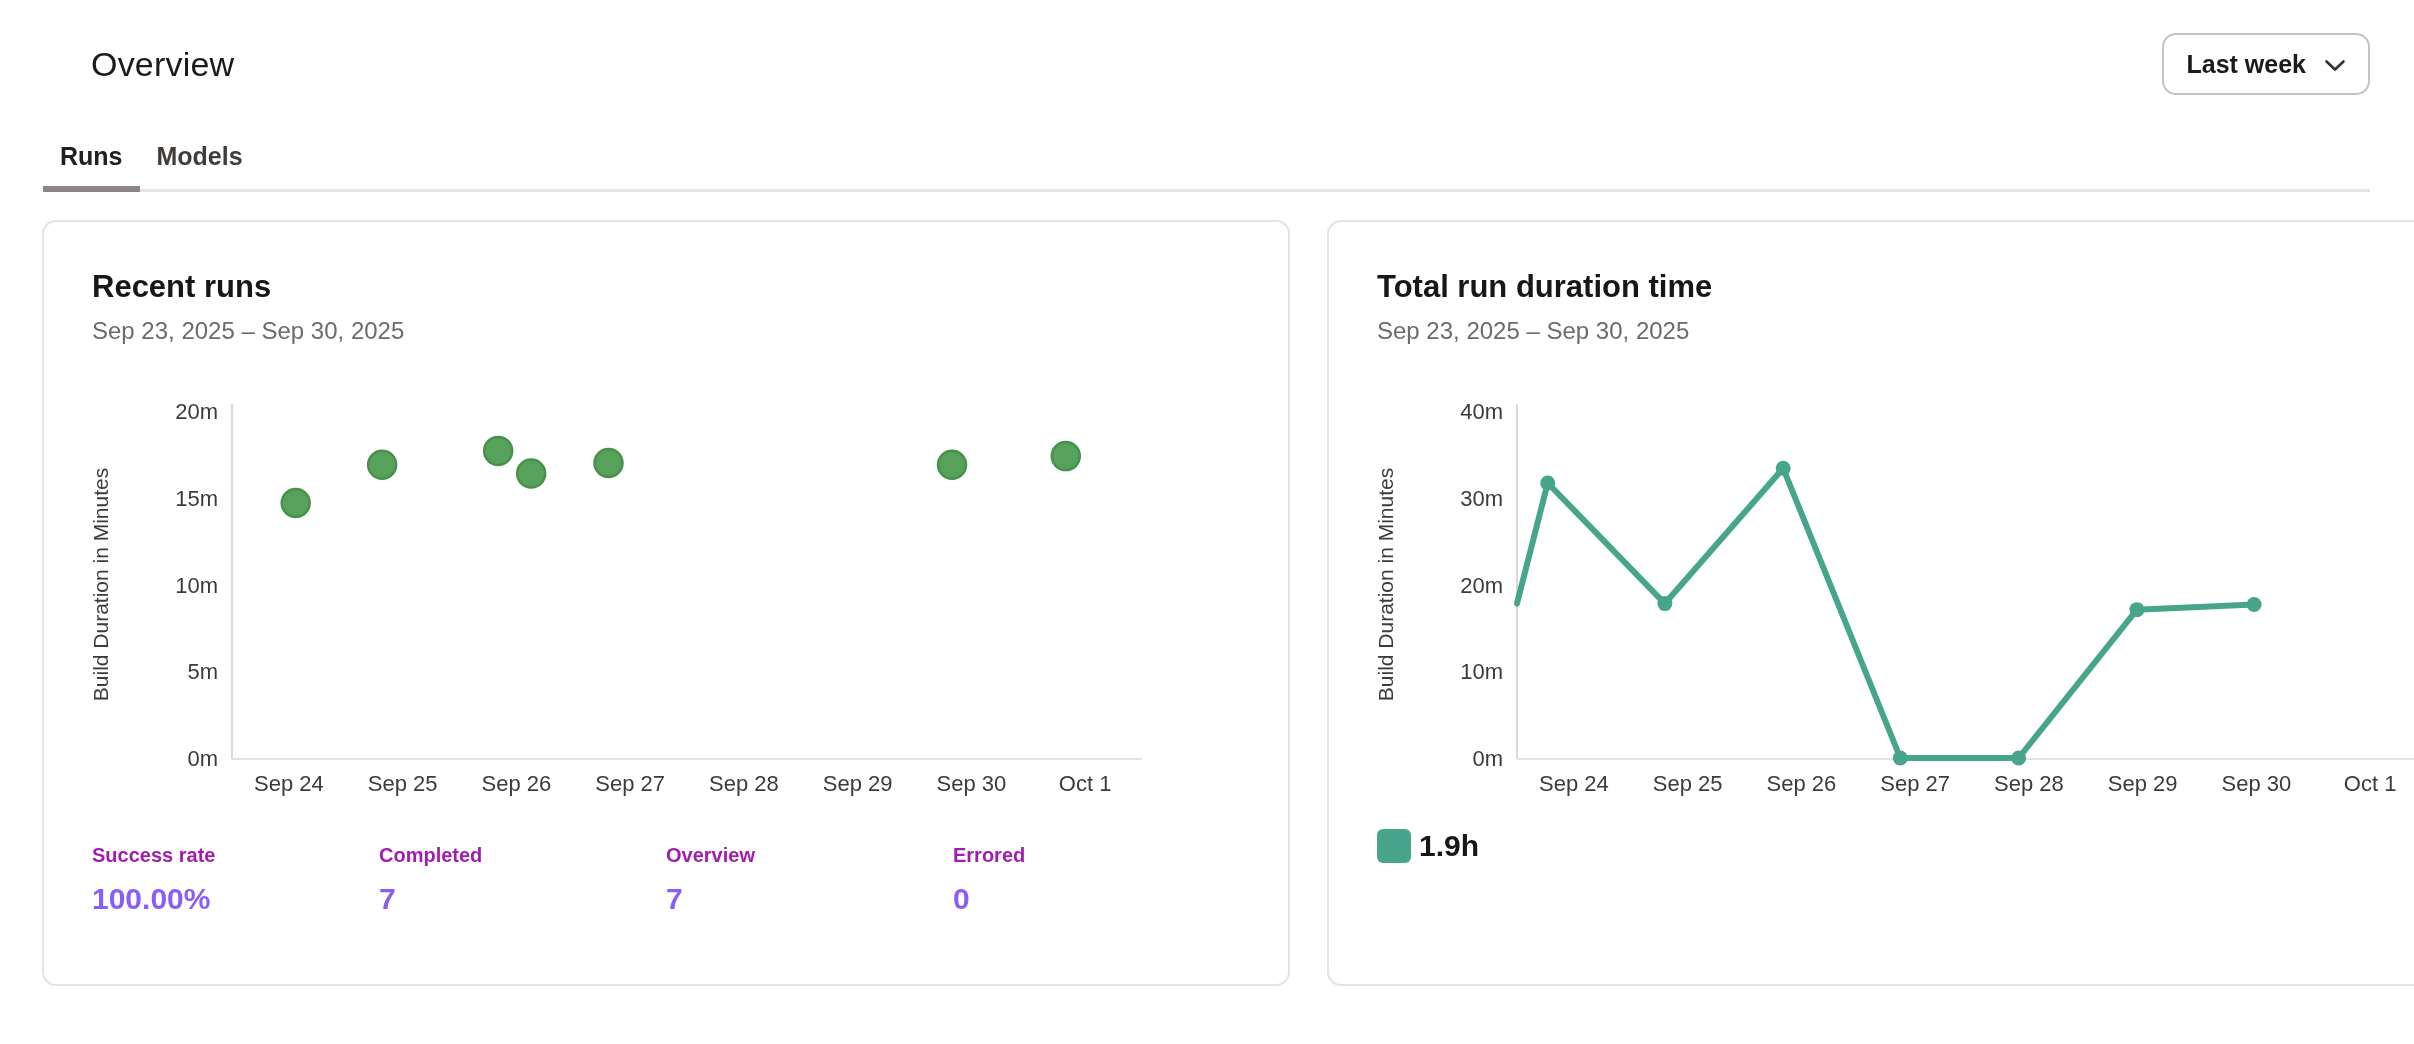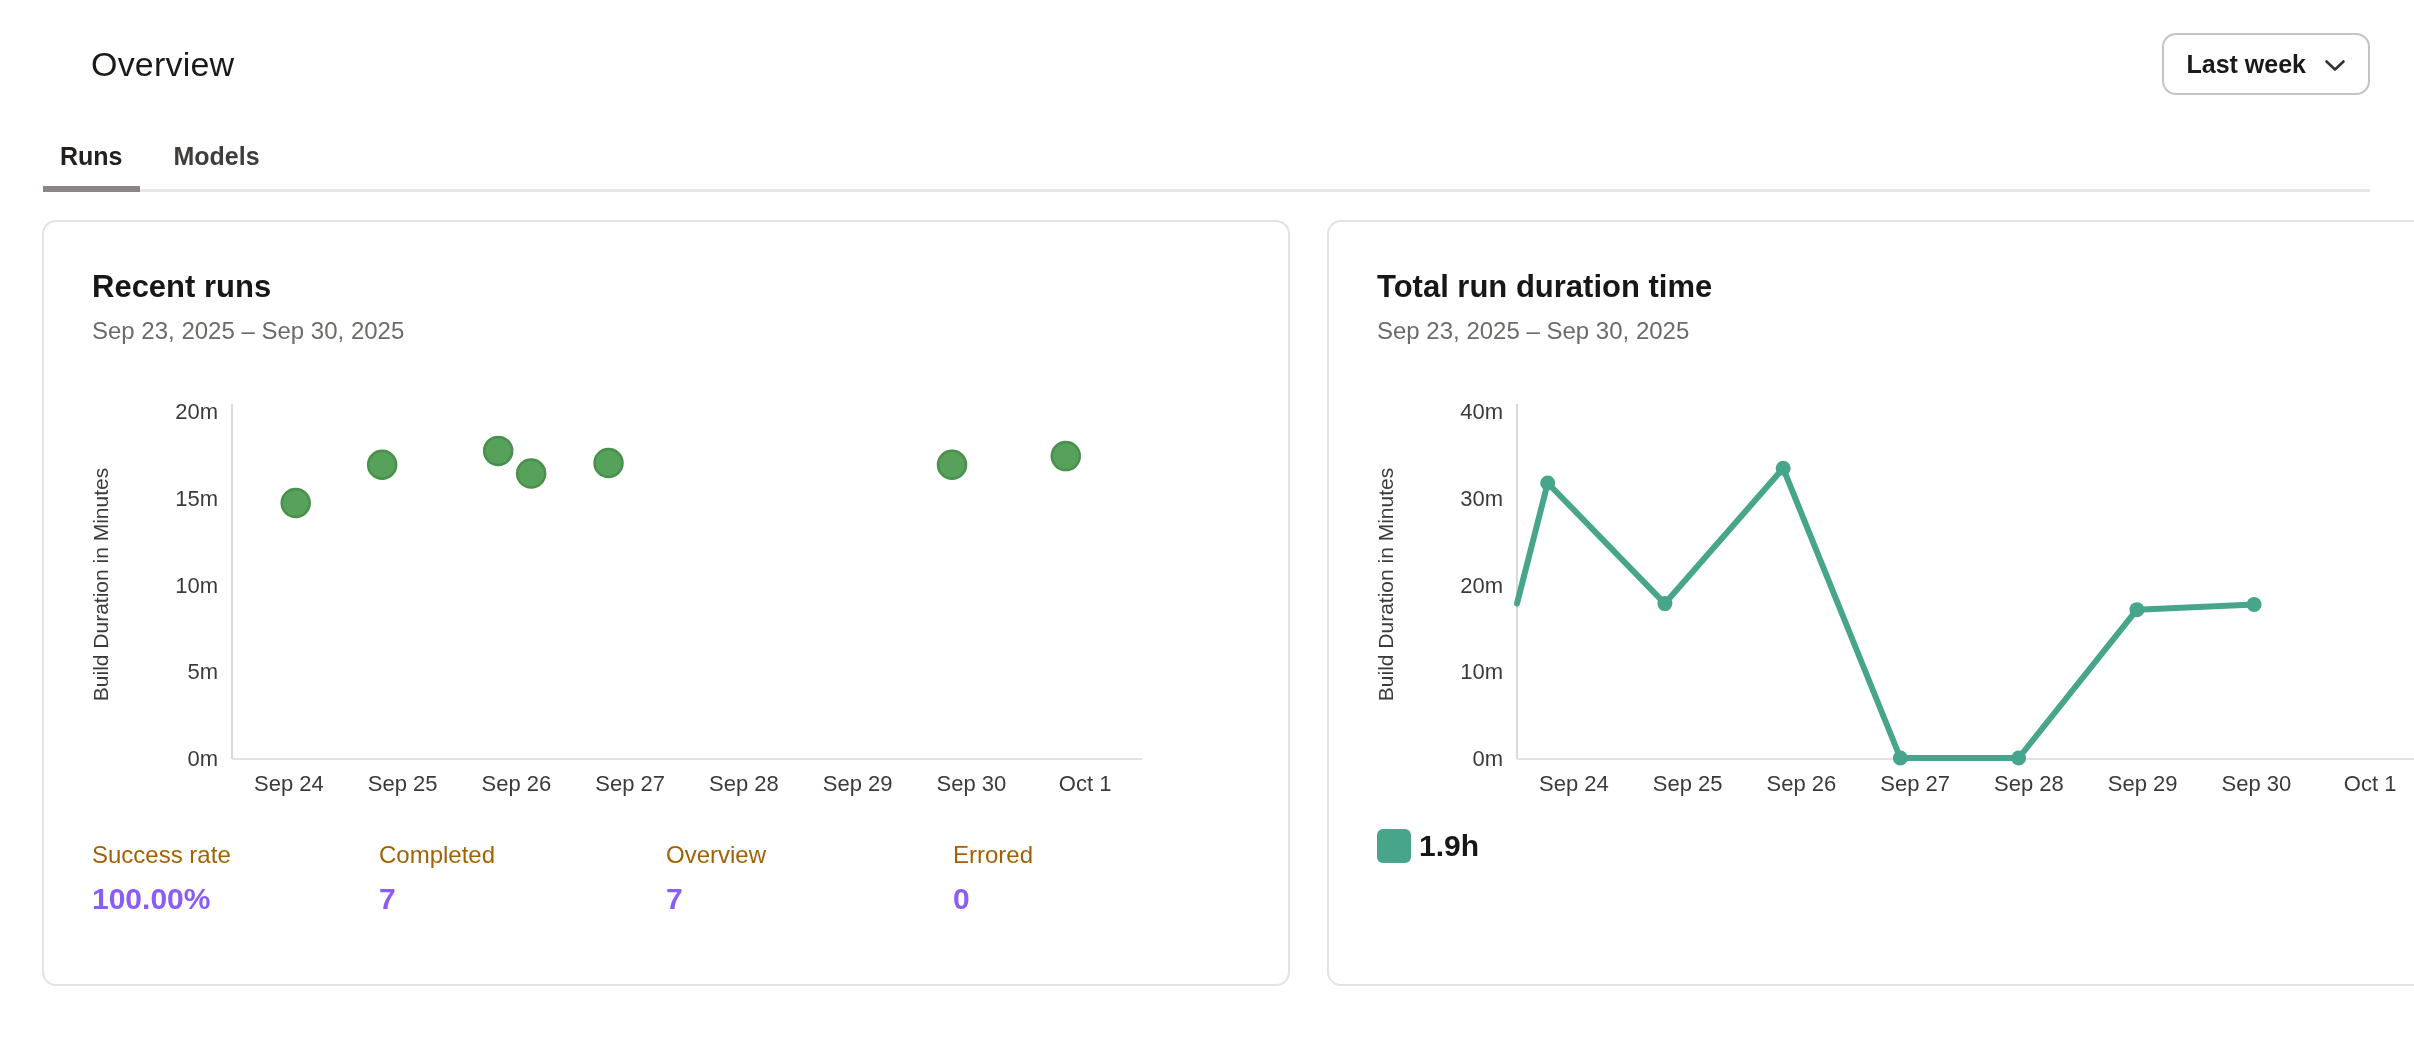--- a/index.html
+++ b/index.html
@@ -8,39 +8,39 @@
 
   .header { display: flex; justify-content: space-between; align-items: center;
     padding: 33px 44px 0 43px; }
   .page-title { font-size: 34px; font-weight: 400; line-height: 50px; letter-spacing: 0.2px; margin-left: 48px; }
 
   .period-btn { display: flex; align-items: center; gap: 18px; height: 62px;
     padding: 16px 22px; background: #fff; border: 2px solid #c6c3c0; border-radius: 14px;
     font-family: inherit; font-size: 25px; font-weight: 600; color: #1c1917; cursor: pointer; }
   .chevron { display: inline-flex; margin-top: 3px; }
 
-  .tabs { display: flex; gap: 17px; margin: 46px 44px 0 43px; border-bottom: 3px solid #e8e6e4; }
+  .tabs { display: flex; margin: 46px 44px 0 43px; border-bottom: 3px solid #e8e6e4; }
   .tab { font-size: 25px; line-height: 30px; padding: 0 17px 15px; margin-bottom: -3px;
     border-bottom: 6px solid transparent; color: #403c3a; font-weight: 700; cursor: pointer; }
   .tab.active { color: #23201e; font-weight: 700; border-bottom-color: #8b8683; }
 
   .cards { display: flex; gap: 37px; margin: 28px 44px 0 42px; }
   .card { width: 1294px; height: 766px; background: #fff; border: 2px solid #e5e3e1;
     border-radius: 14px; padding: 44px 48px 0 48px; }
   .card + .card { width: 1145px; }
   .card-title { font-size: 31px; font-weight: 700; line-height: 42px; color: #191715; }
   .date-range { font-size: 24px; line-height: 34px; color: #6d6a67; margin-top: 6px; }
 
   .chart { margin-top: 28px; height: 445px; }
   .chart svg { display: block; }
   .chart text { font-family: "Liberation Sans", sans-serif; }
 
   .stats { display: flex; margin-top: 18px; }
   .stat { width: 287px; }
-  .stat-label { font-size: 24px; line-height: 32px; color: #a16207; }
+  .stat-label { font-size: 20px; line-height: 32px; color: #a21caf; font-weight: bold; }
   .stat-value { font-size: 30px; line-height: 40px; font-weight: 700; color: #8b5cf6; margin-top: 8px; }
 
   .legend-label { font-size: 24px; line-height: 32px; color: #474341; margin-top: 18px; }
   .legend-row { display: flex; align-items: center; gap: 8px; margin-top: 8px; }
   .legend-swatch { width: 34px; height: 34px; border-radius: 6px; background: #47a58b; }
   .legend-value { font-size: 30px; font-weight: 700; color: #191715; }
 </style>
 </head>
 <body>
 

